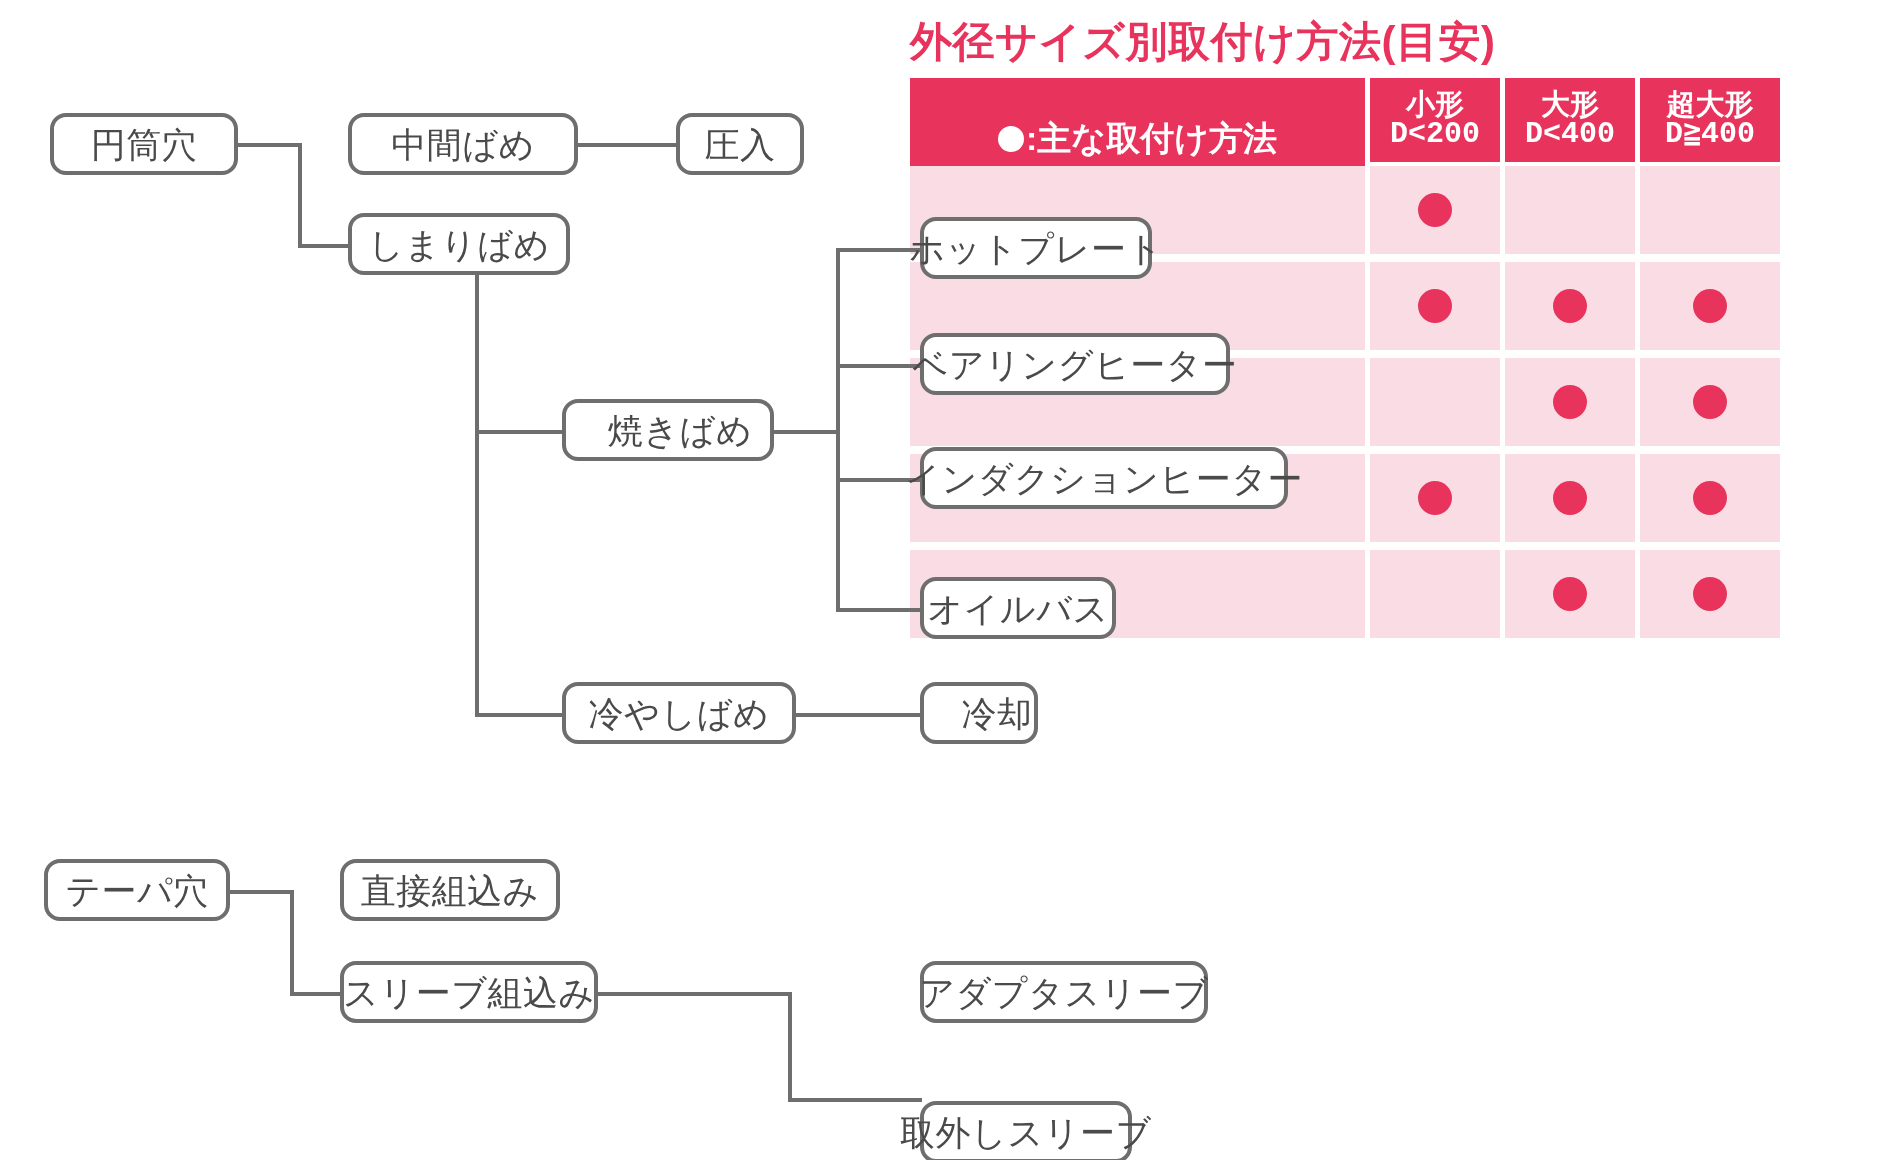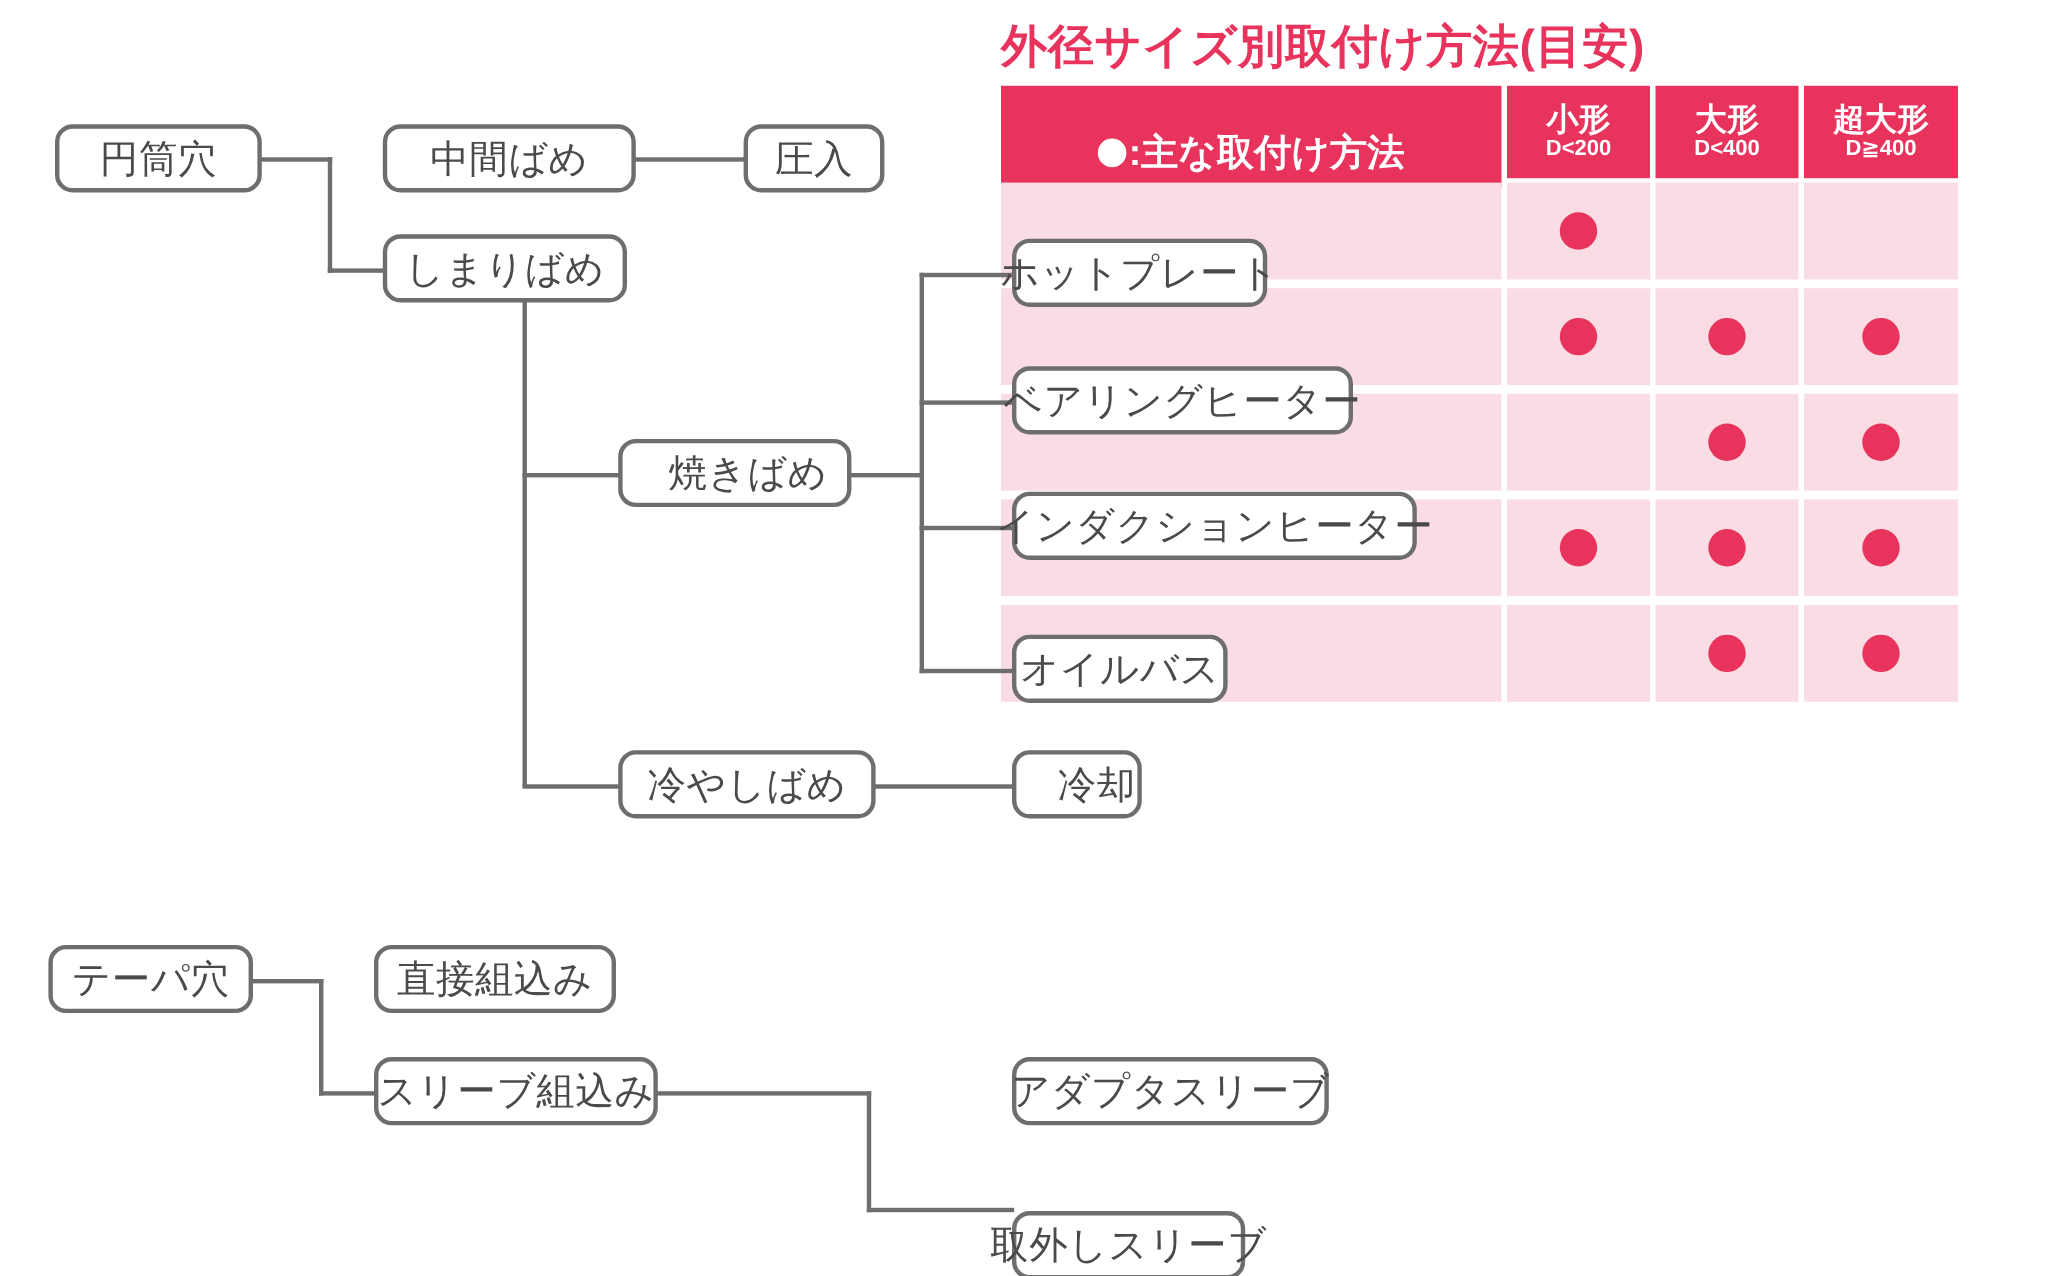--- a/index.html
+++ b/index.html
@@ -82,21 +82,21 @@
     justify-content: center;
     font-weight: bold;
     white-space: nowrap;
   }
   .th.main {
     justify-content: flex-end;
     padding-bottom: 8px;
     font-size: 34px;
   }
   .th .big { font-size: 29px; line-height: 1.06; }
-  .th .sub { font-size: 20px; line-height: 1.06; }
+  .th .sub { font-size: 30px; line-height: 1.06; font-family: Liberation Mono, monospace; }
 
   .tbody-row {
     position: absolute;
     left: 0;
     height: 88px;
     width: 100%;
   }
   .cell {
     position: absolute;
     top: 0;

